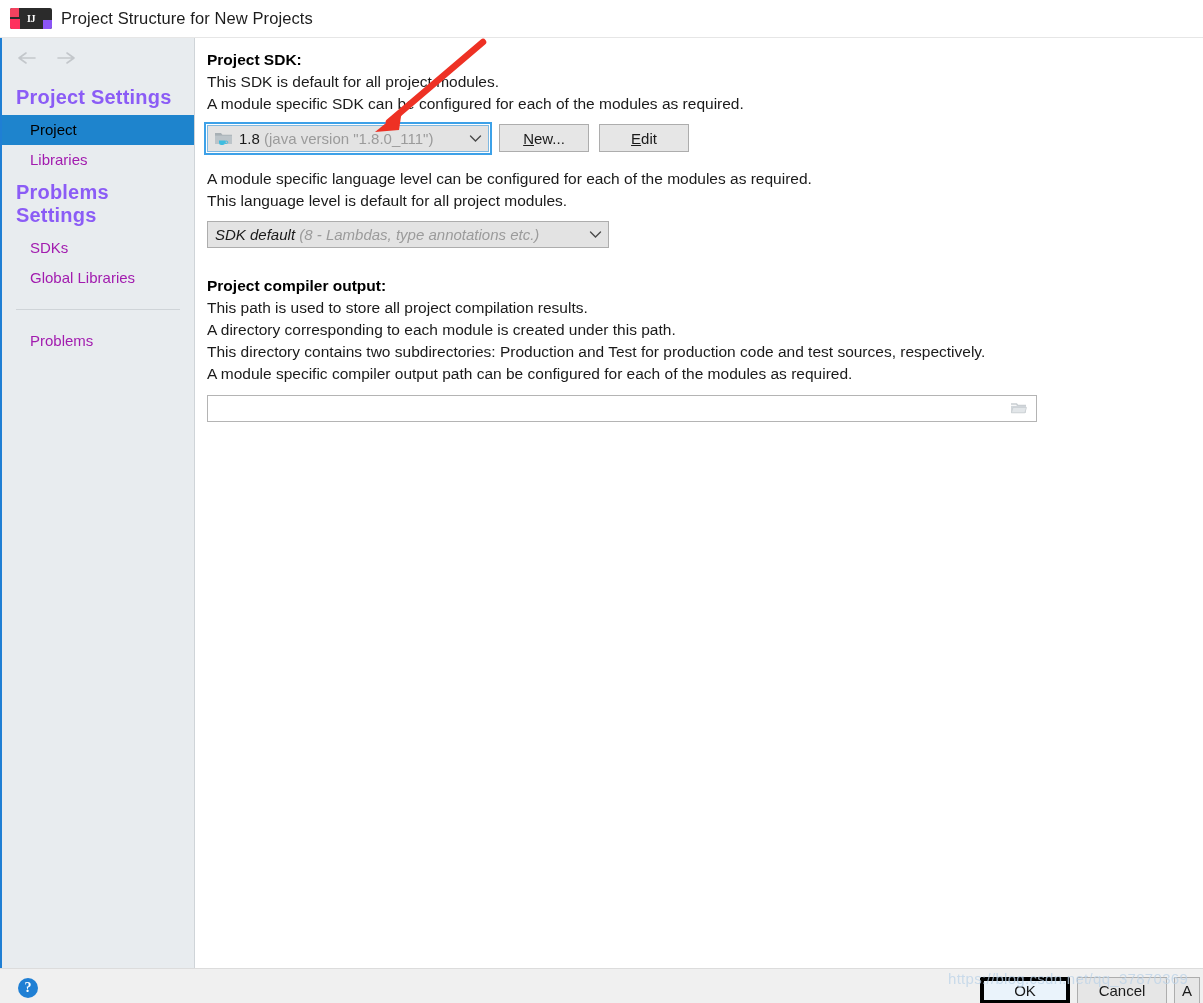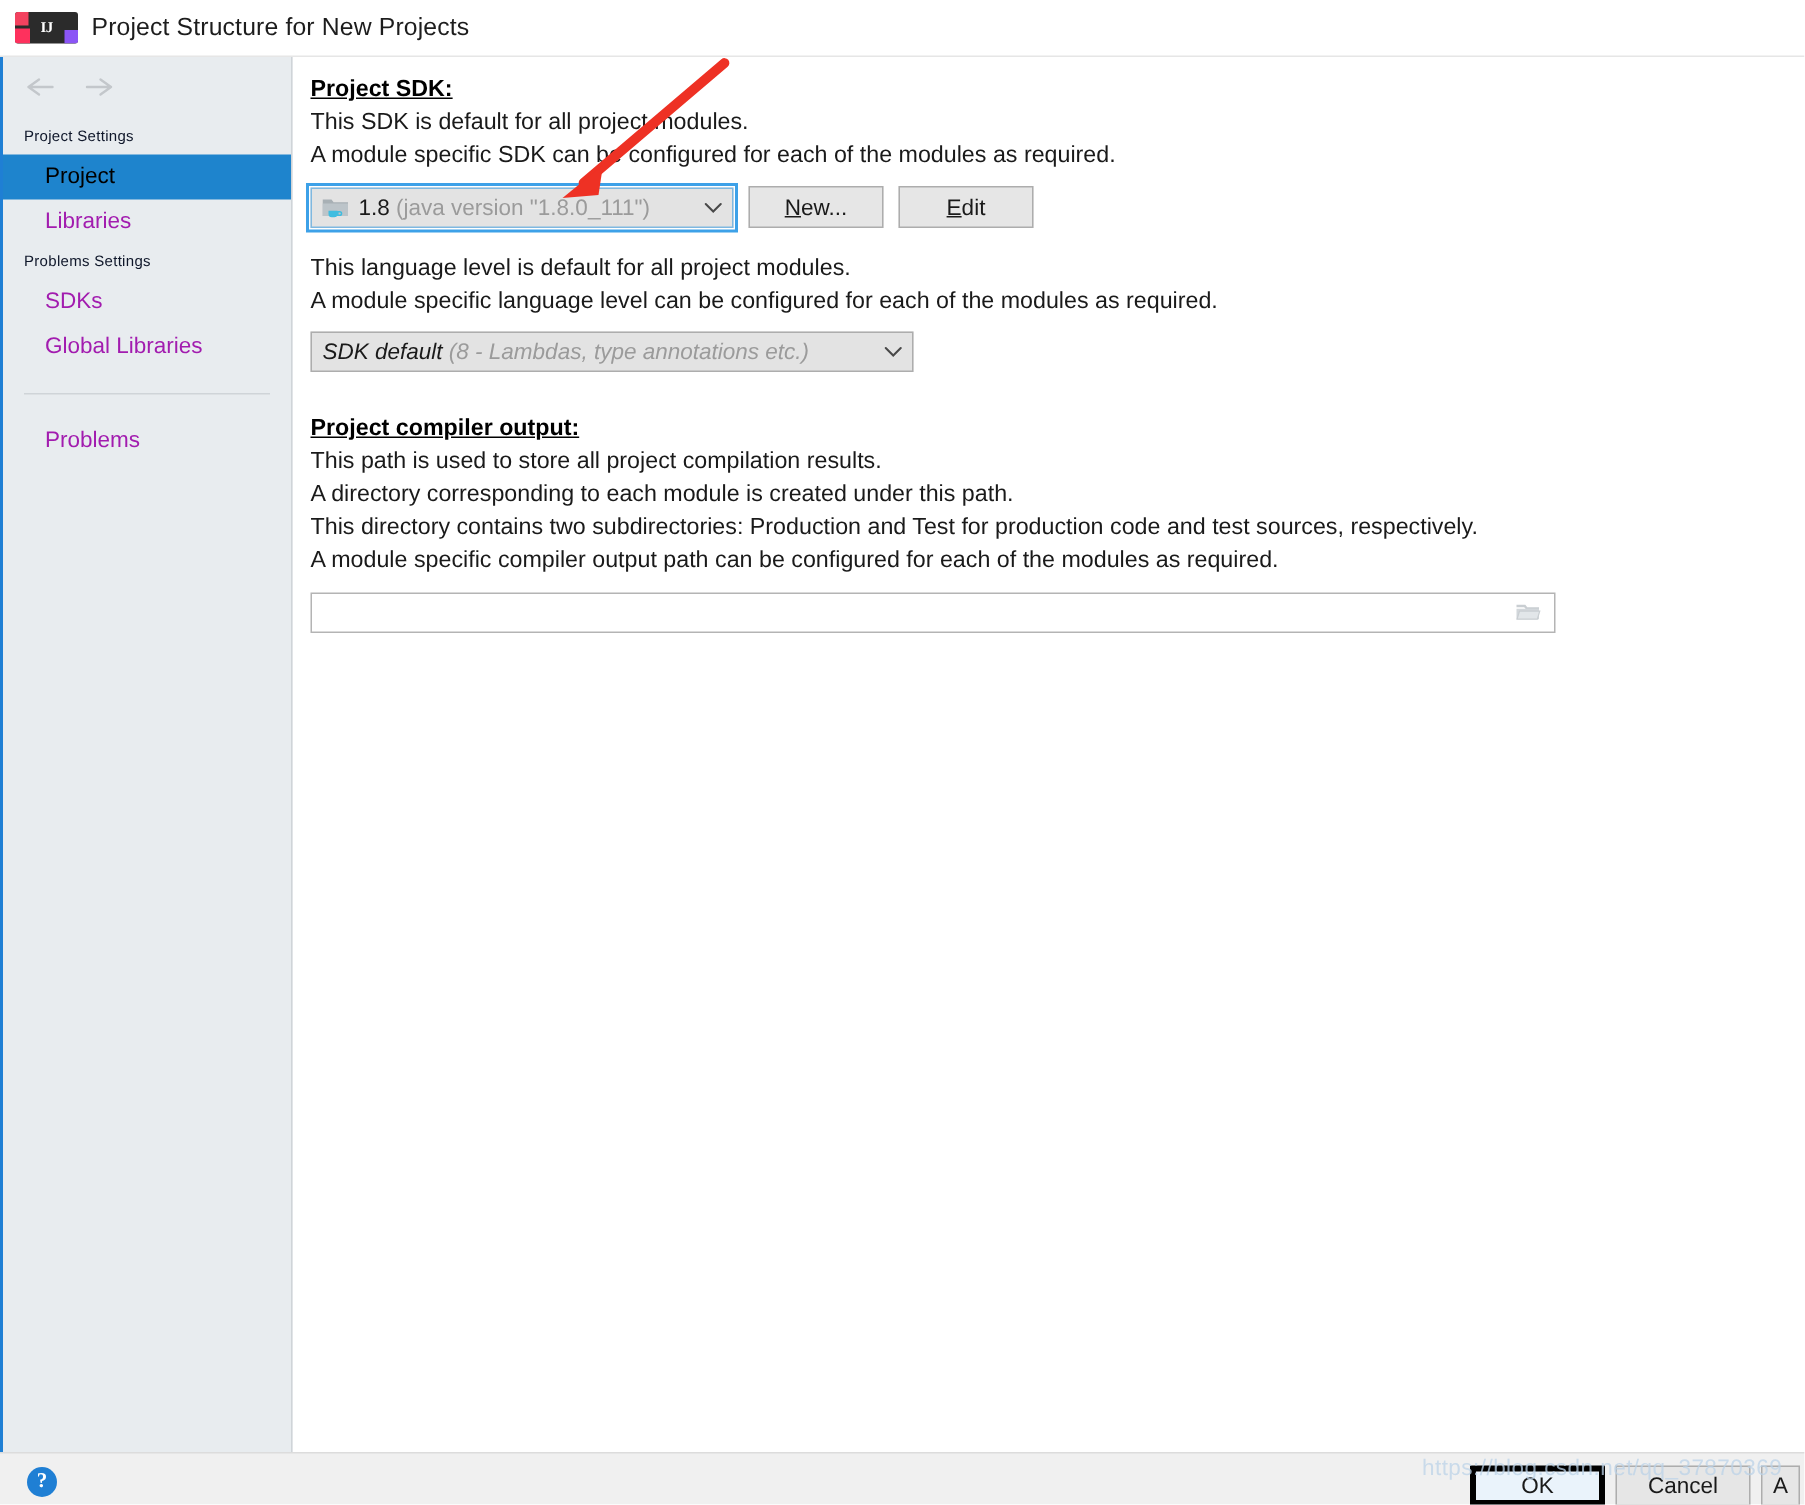--- a/index.html
+++ b/index.html
@@ -44,40 +44,40 @@
   .sidebar {
     position: absolute; left: 0; top: 0; width: 193px; height: 930px;
     background: #e8ecef; border-right: 1px solid #cfd4d8;
   }
   .nav-arrows { display: flex; gap: 17px; padding: 12px 0 0 14px; }
   .arrow {
     width: 22px; height: 16px; position: relative; cursor: default;
   }
   .arrow svg { display: block; }
   .sidebar-section {
-    font-size: 10px; font-weight: normal; color: #0f172a;
+    font-size: 20px; font-weight: bold; color: #8b5cf6;
     padding: 6px 0 6px 14px; letter-spacing: 0.2px;
   }
   .sidebar-item {
     font-size: 15px; color: #a21caf; padding: 5px 0 5px 28px;
     line-height: 20px; cursor: default;
   }
   .sidebar-item.selected { background: #1e84cd; color: #000000; }
   .sidebar-divider {
     height: 1px; background: #cfd4d8; margin: 16px 14px 0 14px;
   }
   .sidebar-spacer { height: 14px; }
 
   
   .content {
     position: absolute; left: 194px; top: 0; right: 0; height: 930px;
     background: #ffffff; padding: 6px 0 0 11px; overflow: hidden;
   }
   .sec-title {
-    font-size: 15.5px; font-weight: bold; color: #000; margin-top: 5px; line-height: 22px; text-decoration: underline;
+    font-size: 15.5px; font-weight: bold; color: #000; margin-top: 5px; line-height: 22px;
   }
   .sec-line { font-size: 15.5px; color: #1a1a1a; line-height: 22px; }
 
   
   .combo-row { display: flex; align-items: center; gap: 10px; margin-top: 9px; }
   .combo {
     height: 27px; background: #e3e3e3; border: 1px solid #adadad;
     display: flex; align-items: center; padding: 0 6px 0 7px;
     font-size: 15px; color: #1a1a1a; position: relative; cursor: default;
   }
@@ -222,22 +222,22 @@
             <span>ew...</span>
           </button>
         <button class="btn">
             <u>E</u>
             <span>dit</span>
           </button>
       </div>
 
       <div class="gap-md"></div>
 
+      <div class="sec-line">A module specific language level can be configured for each of the modules as required.</div>
       <div class="sec-line">This language level is default for all project modules.</div>
-      <div class="sec-line">A module specific language level can be configured for each of the modules as required.</div>
 
       <div class="combo-row">
         <div class="combo combo-lang">
           <span class="combo-text">
             <span class="val-strong">SDK default</span>
             <span class="muted">(8 - Lambdas, type annotations etc.)</span>
           </span>
           <span class="chev">
             <svg width="13" height="9" viewBox="0 0 13 9">
                 <path d="M1.5 2 L6.5 7 L11.5 2" stroke="#4a4a4a" stroke-width="1.4" fill="none" stroke-linecap="round"></path>

